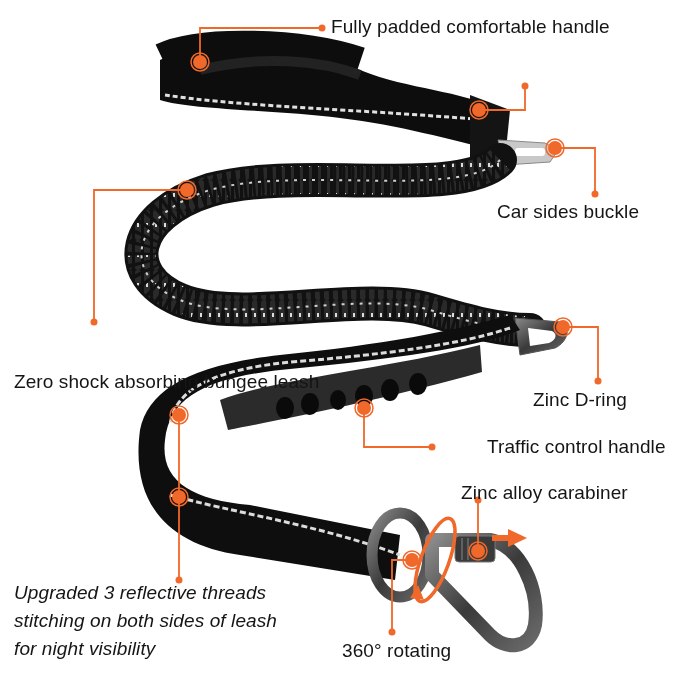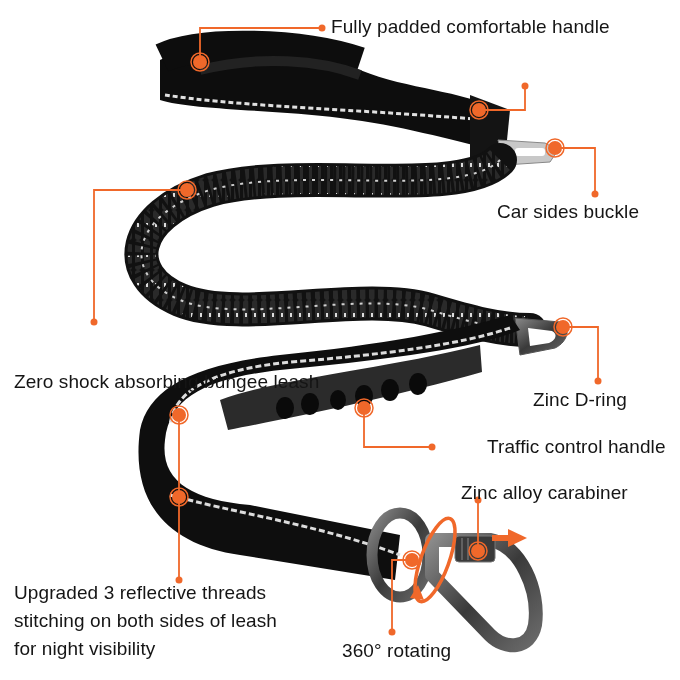--- a/index.html
+++ b/index.html
@@ -157,18 +157,18 @@
         </g>
   </g>
 </svg>
 
 <div class="label" style="left:331px;top:14px;">Fully padded comfortable handle</div>
 <div class="label" style="left:497px;top:199px;">Car sides buckle</div>
 <div class="label" style="left:14px;top:327px;margin-top:42px;">Zero shock absorbing bungee leash</div>
 <div class="label" style="left:533px;top:387px;">Zinc D-ring</div>
 <div class="label" style="left:447px;top:434px;margin-left:40px;">Traffic control handle</div>
 <div class="label" style="left:461px;top:480px;text-align:center;">Zinc alloy carabiner</div>
-<div class="label multi" style="left:14px;top:579px;">Upgraded 3 reflective threads
+<div class="label multi" style="left:14px;top:579px;font-style:italic;">Upgraded 3 reflective threads
 stitching on both sides of leash
 for night visibility</div>
 <div class="label" style="left:342px;top:638px;text-align:right;">360° rotating</div>
 
 </div>
 
 </body></html>

